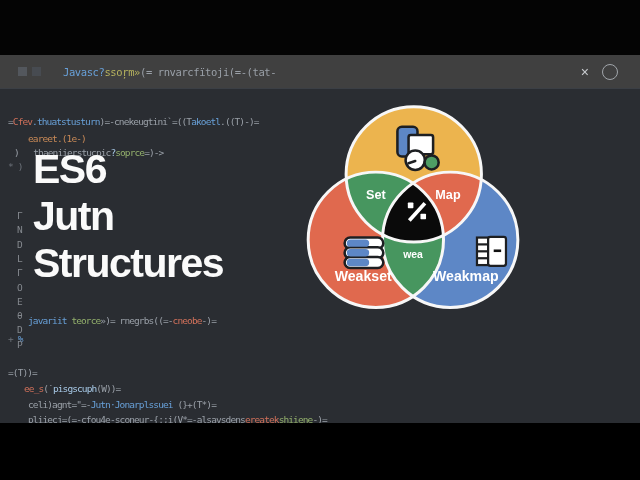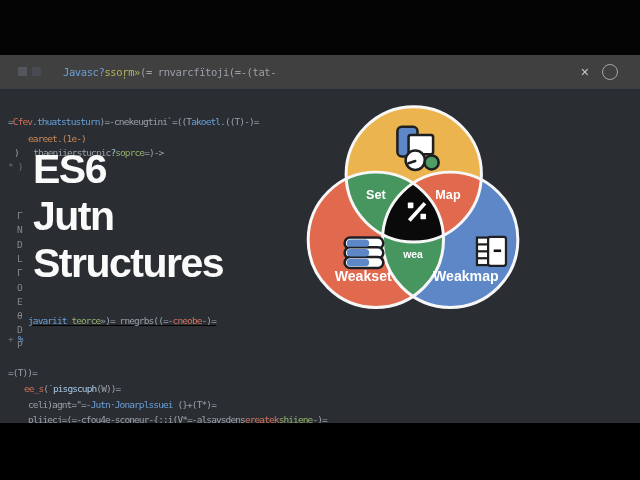--- a/index.html
+++ b/index.html
@@ -68,21 +68,21 @@
       <div class="win-close">×</div>
       <div class="win-dot"></div>
     </div>
   </div>
 
   <div style="position:absolute;left:0;top:34px;width:640px;height:334px;padding-left:44px;">
       <div class="code-line" style="left: 8px; top: 27px;"><span style="color: rgb(154, 160, 168);">=</span><span style="color: rgb(208, 112, 90);">Cfev</span><span style="color: rgb(104, 160, 216);">.thuatstusturn</span><span style="color: rgb(154, 160, 168);">)=-cnekeugtini`=((T</span><span style="color: rgb(104, 160, 216);">akoetl</span><span style="color: rgb(154, 160, 168);">.((T)-)=</span></div>
       <div class="code-line" style="left: 28px; top: 44px;"><span style="color: rgb(201, 138, 87); text-align: center;">eareet.(1e-)</span></div>
       <div class="code-line" style="left: 14px; top: 58px; text-align: center;"><span style="color: rgb(154, 160, 168);">)   thaeniierstucpic</span><span style="color: rgb(168, 202, 232);">?</span><span style="color: rgb(147, 176, 108);">soprce</span><span style="color: rgb(154, 160, 168);">=)-&gt;</span></div>
       <div class="code-line" style="left: 8px; top: 72px;"><span style="color: rgb(109, 114, 122);">* )</span></div>
-      <div class="code-line" style="left: 28px; top: 226px; text-decoration: underline;"><span style="color: rgb(104, 160, 216);">javariit </span><span style="color: rgb(147, 176, 108);">teorce</span><span style="color: rgb(154, 160, 168);">»)= rnegrbs((=-</span><span style="color: rgb(208, 112, 90);">cneobe</span><span style="color: rgb(154, 160, 168);">-)=</span></div>
+      <div class="code-line" style="left: 28px; top: 226px;"><span style="color: rgb(104, 160, 216);">javariit </span><span style="color: rgb(147, 176, 108);">teorce</span><span style="color: rgb(154, 160, 168);">»)= rnegrbs((=-</span><span style="color: rgb(208, 112, 90);">cneobe</span><span style="color: rgb(154, 160, 168);">-)=</span></div>
       <div class="code-line" style="left: 8px; top: 244px;"><span style="color: rgb(109, 114, 122);">+ </span><span style="color: rgb(104, 160, 216);">%</span></div>
       <div class="code-line" style="left: 8px; top: 278px;"><span style="color: rgb(154, 160, 168);">=(T))=</span></div>
       <div class="code-line" style="left: 24px; top: 294px;"><span style="color: rgb(208, 112, 90);">ee_s</span><span style="color: rgb(154, 160, 168);">(˙</span><span style="color: rgb(168, 202, 232);">pisgscuph</span><span style="color: rgb(154, 160, 168);">(W))=</span></div>
       <div class="code-line" style="left: 28px; top: 310px;"><span style="color: rgb(154, 160, 168);">celi)agnt="=-</span><span style="color: rgb(104, 160, 216);">Jutn·Jonarplssuei</span><span style="color: rgb(154, 160, 168);"> (}+(T*)=</span></div>
       <div class="code-line" style="left: 28px; top: 325px; text-align: center;"><span style="color: rgb(154, 160, 168);">pliiecj=(=-cfou4e-sconeur-{:;i(V*=-alsavsdens</span><span style="color: rgb(208, 112, 90);">ereatek</span><span style="color: rgb(147, 176, 108);">shiiene</span><span style="color: rgb(154, 160, 168);">-)=</span></div>
       <div class="code-line" style="left: 18px; top: 339px;"><span style="color: rgb(154, 160, 168);">)</span></div>
       <div class="gutter-ch" style="top: 121px;">Γ</div>
       <div class="gutter-ch" style="top: 135.3px;">N</div>
       <div class="gutter-ch" style="top: 149.6px;">D</div>
       <div class="gutter-ch" style="top: 163.9px;">L</div>

